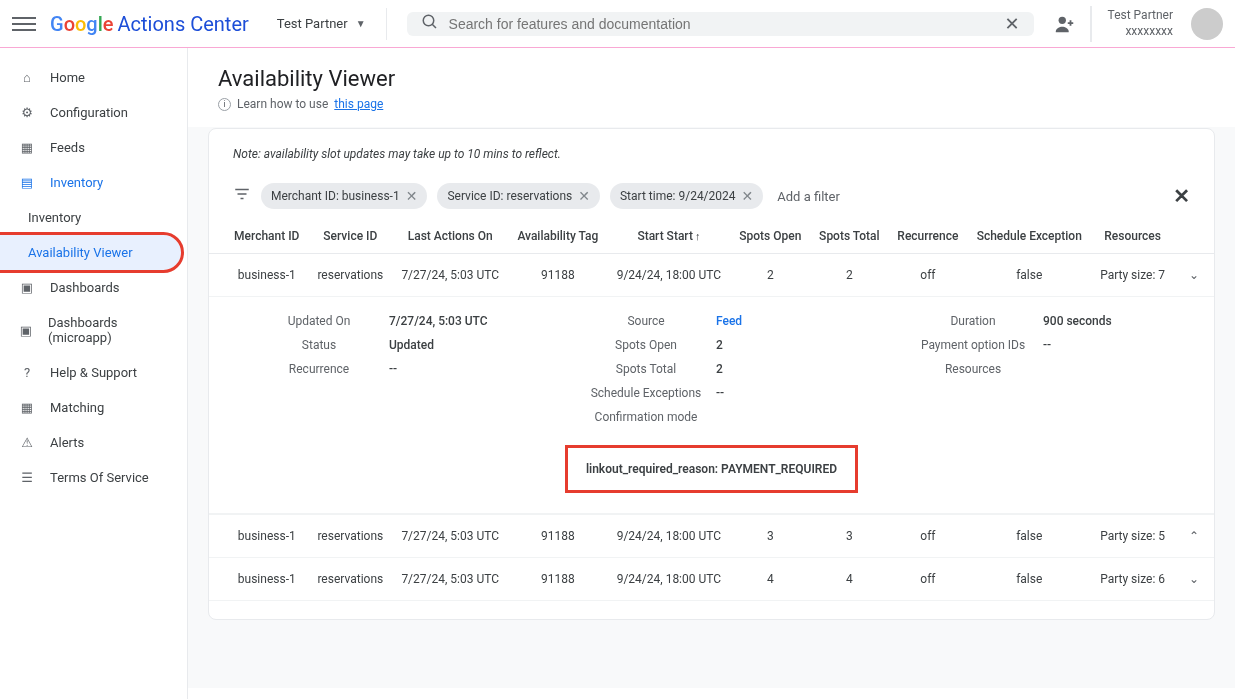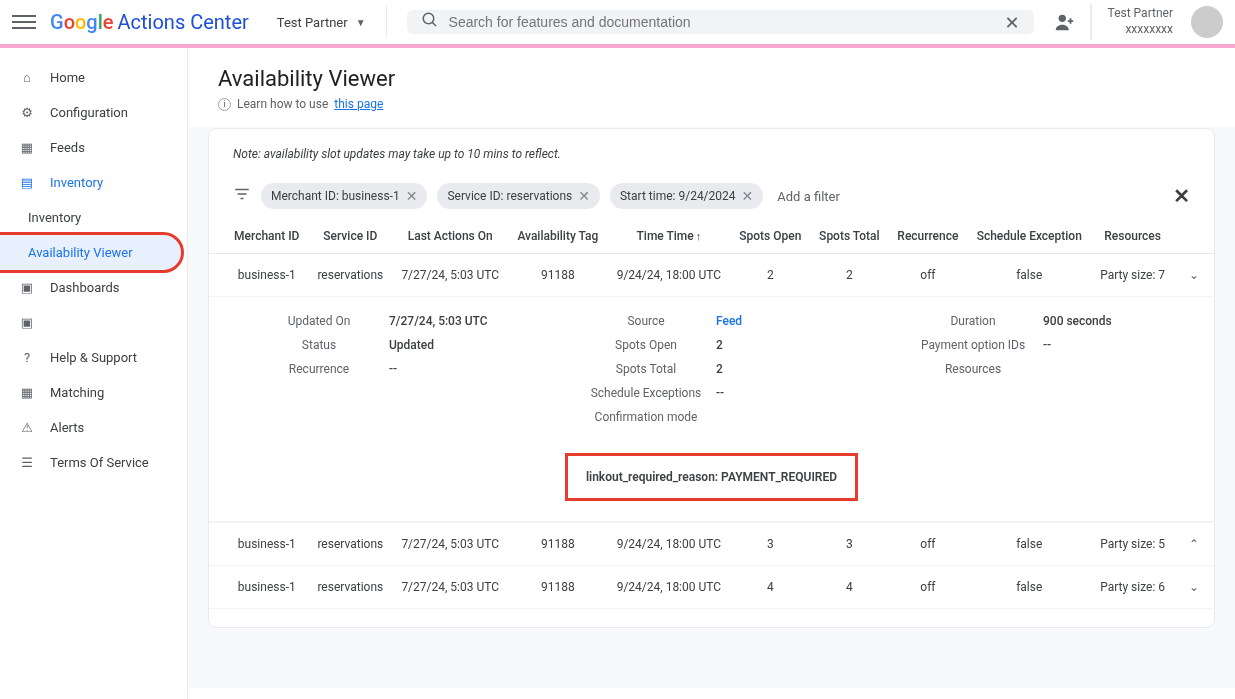--- a/index.html
+++ b/index.html
@@ -1,17 +1,17 @@
 <!DOCTYPE html>
 <html><head>
 <meta charset="utf-8">
 <style>
 * { box-sizing: border-box; margin: 0; padding: 0; }
 body { font-family: 'Roboto', Arial, sans-serif; font-size: 14px; color: #3c4043; background: #fff; }
-.header { display: flex; align-items: center; height: 48px; border-bottom: 4px solid #f9a8d4; padding: 0 12px; }
+.header { display: flex; align-items: center; height: 48px; border-bottom: 1px solid #f9a8d4; padding: 0 12px; }
 .menu-icon { width: 24px; height: 24px; display: flex; flex-direction: column; justify-content: center; gap: 4px; cursor: pointer; margin-right: 14px; }
 .menu-icon span { height: 2px; background: #5f6368; }
 .logo-g { font-size: 20px; font-weight: 500; }
 .logo-g .b { color: #4285F4; } .logo-g .r { color: #EA4335; } .logo-g .y { color: #FBBC05; } .logo-g .g { color: #34A853; }
 .app-title { font-size: 20px; color: #1d4ed8; margin-left: 4px; }
 .partner-sel { margin-left: 28px; font-size: 13px; color: #3c4043; cursor: pointer; display: flex; align-items: center; gap: 8px; padding-right:20px; border-right:1px solid #e8eaed; height:32px}
 .env-tabs { display: flex; margin-left: 16px; border: 1px solid #dadce0; border-radius: 4px; overflow: hidden; }
 .env-tab { padding: 8px 18px; font-size: 13px; cursor: pointer; display: flex; align-items: center; gap: 6px; }
 .env-tab.active { background: #e8f0fe; color: #1a73e8; font-weight: 500; }
 .env-tab.highlighted { outline: 3px solid #e63c2e; outline-offset: -1px; }
@@ -50,21 +50,21 @@
 td { font-size: 12px; color: #3c4043; padding: 14px 8px; text-align: center; border-bottom: 1px solid #f1f3f4; }
 td:first-child { padding-left: 24px; }
 .expand-cell { width: 40px; cursor: pointer; color: #5f6368; }
 .detail-panel { padding: 12px 40px 20px; border-bottom: 1px solid #f1f3f4; }
 .detail-cols { display: flex; gap: 56px; }
 .dcol { flex: 1; }
 .drow { display: flex; padding: 5px 0; font-size: 12px; }
 .dlbl { width: 140px; color: #5f6368; }
 .dval { font-weight: 500; color: #3c4043; }
 .dval.link { color: #1a73e8; font-weight: 500; }
-.linkout-box { margin-top: 24px; border: 3px solid #e63c2e; padding: 14px 18px; display: inline-block; font-size: 12px; font-weight: 600; }
+.linkout-box { margin-top: 16px; border: 3px solid #e63c2e; padding: 14px 18px; display: inline-block; font-size: 12px; font-weight: 600; }
 .sort-arrow { font-size: 11px; margin-left: 2px; }
 .person-add-icon { color: #5f6368; font-size: 18px; cursor:pointer; padding-right:14px; border-right:1px solid #e8eaed; height:36px; display:flex; align-items:center;}
 .content-wrap { background: #f8f9fa; padding-top:1px; min-height: calc(100% - 90px);}
 </style>
 </head>
 <body>
 
 <div class="header">
   <div class="menu-icon">
       <span></span>
@@ -122,20 +122,21 @@
         <span>Inventory</span>
       </div>
     <div class="nav-sub">Inventory</div>
     <div class="nav-sub selected">Availability Viewer</div>
     <div class="nav-item">
         <span class="nicon">▣</span>
         <span>Dashboards</span>
       </div>
     <div class="nav-item">
         <span class="nicon">▣</span>
+        <span>Dashboards (microapp)</span>
       </div>
     <div class="nav-item">
         <span class="nicon">?</span>
         <span>Help &amp; Support</span>
       </div>
     <div class="nav-item">
         <span class="nicon">▦</span>
         <span>Matching</span>
       </div>
     <div class="nav-item">
@@ -184,21 +185,21 @@
         <span class="clear-all">✕</span>
       </div>
 
       <table>
         <thead>
               <tr>
           <th>Merchant ID</th>
           <th>Service ID</th>
           <th>Last Actions On</th>
           <th>Availability Tag</th>
-          <th><span>Time Time</span><span class="sort-arrow">↑</span></th>
+          <th><span>Start Start</span><span class="sort-arrow">↑</span></th>
           <th>Spots Open</th>
           <th>Spots Total</th>
           <th>Recurrence</th>
           <th>Schedule Exception</th>
           <th>Resources</th>
           <th></th>
         </tr>
             </thead>
         <tbody>
           <tr>

